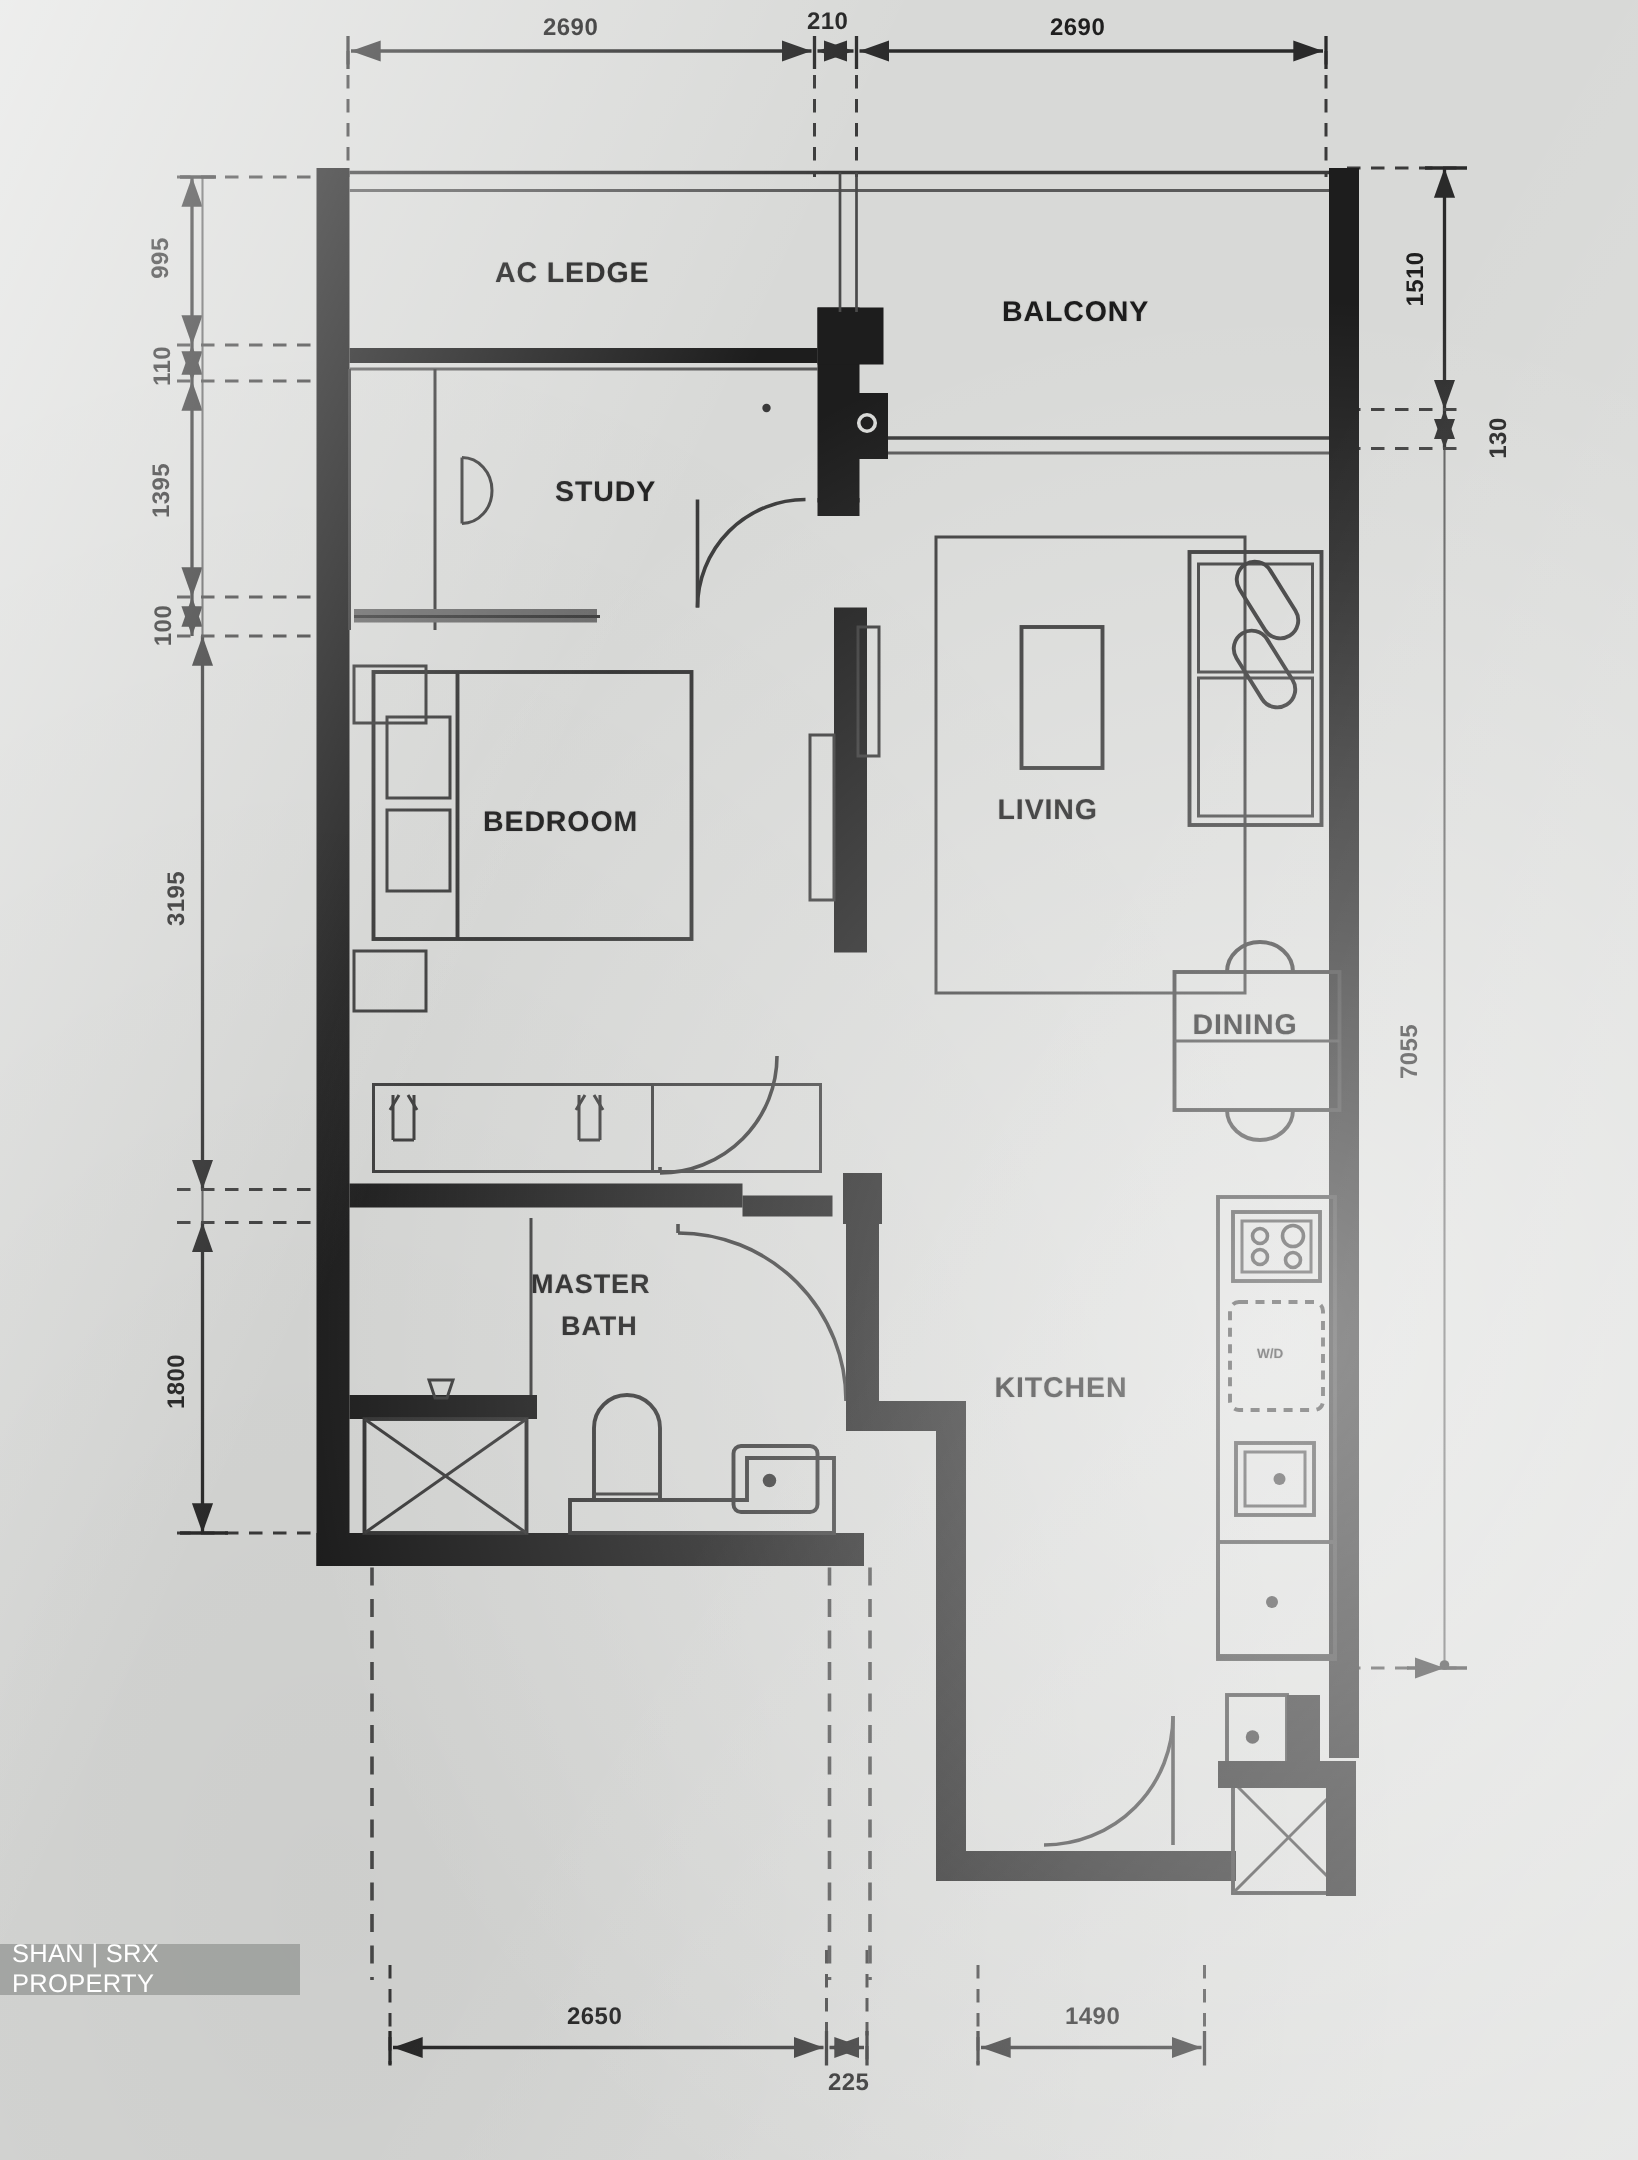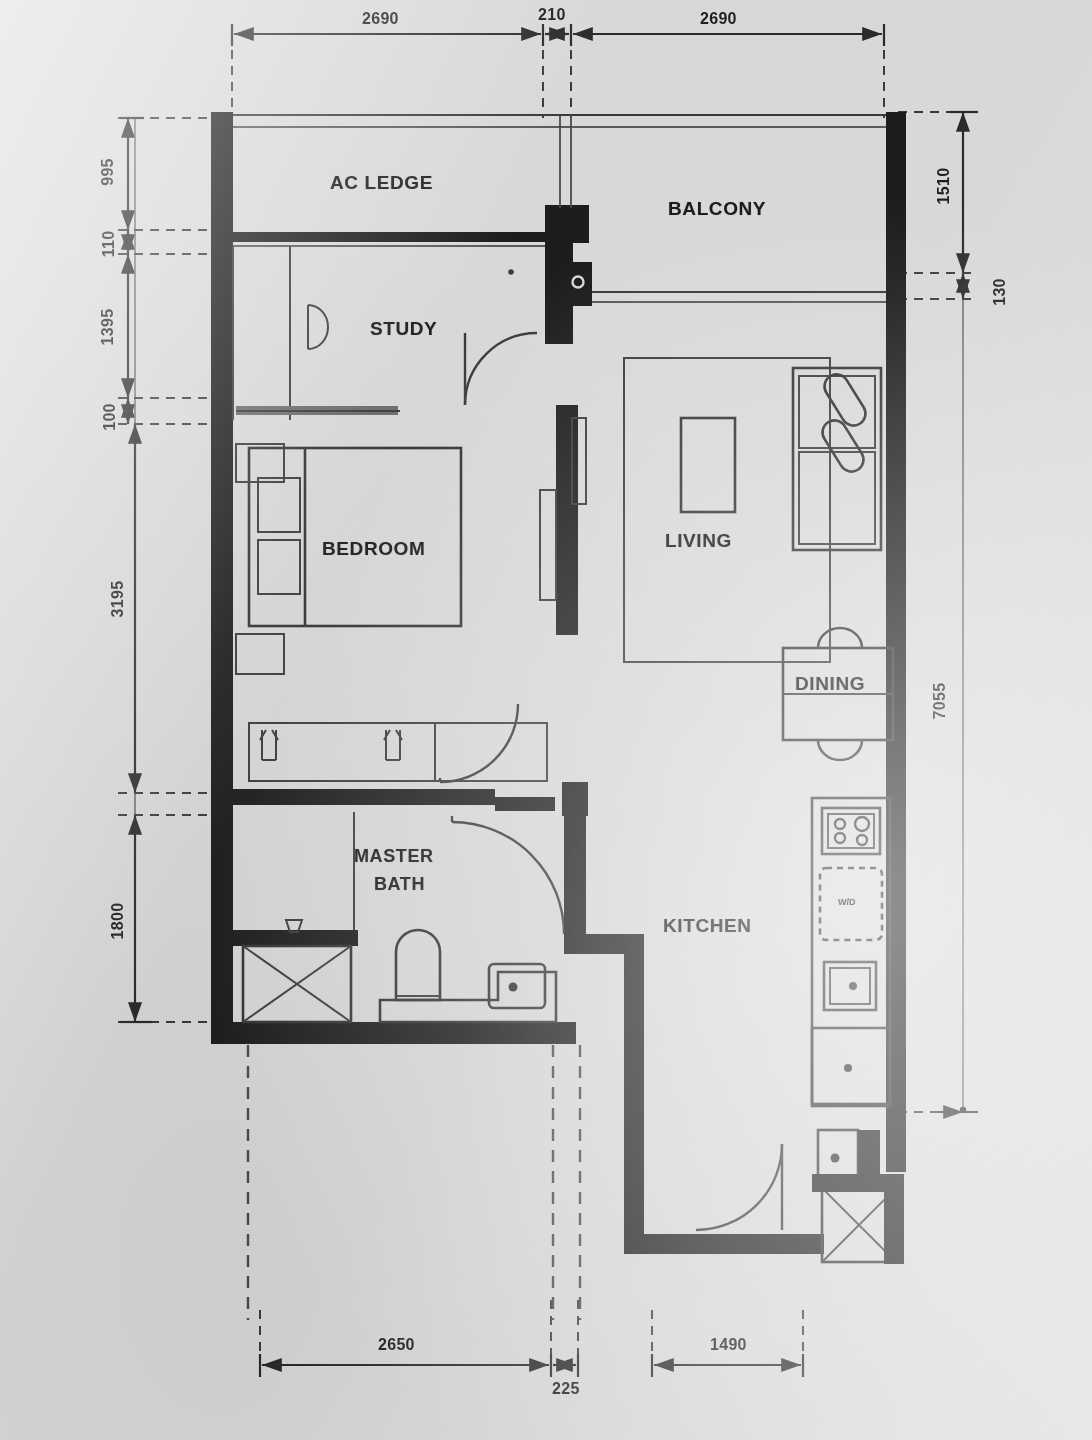--- a/index.html
+++ b/index.html
@@ -356,15 +356,16 @@
   <div class="dim-label vert" style="left:100px; top:912px; transform:rotate(-90deg);">1800</div>
 
   <div class="dim-label vert" style="left:926px;  top:177px; transform:rotate(-90deg);">1510</div>
   <div class="dim-label vert" style="left:986px;  top:283px; transform:rotate(-90deg);">130</div>
   <div class="dim-label vert" style="left:922px;  top:692px; transform:rotate(-90deg);">7055</div>
 
   <div class="dim-label" style="left:378px; top:1336px;">2650</div>
   <div class="dim-label" style="left:552px; top:1380px;">225</div>
   <div class="dim-label" style="left:710px; top:1336px;">1490</div>
 
+  <div id="watermark">SHAN | SRX PROPERTY</div>
 
   <div id="paper-grain"></div>
 </div>
 
 </body></html>

